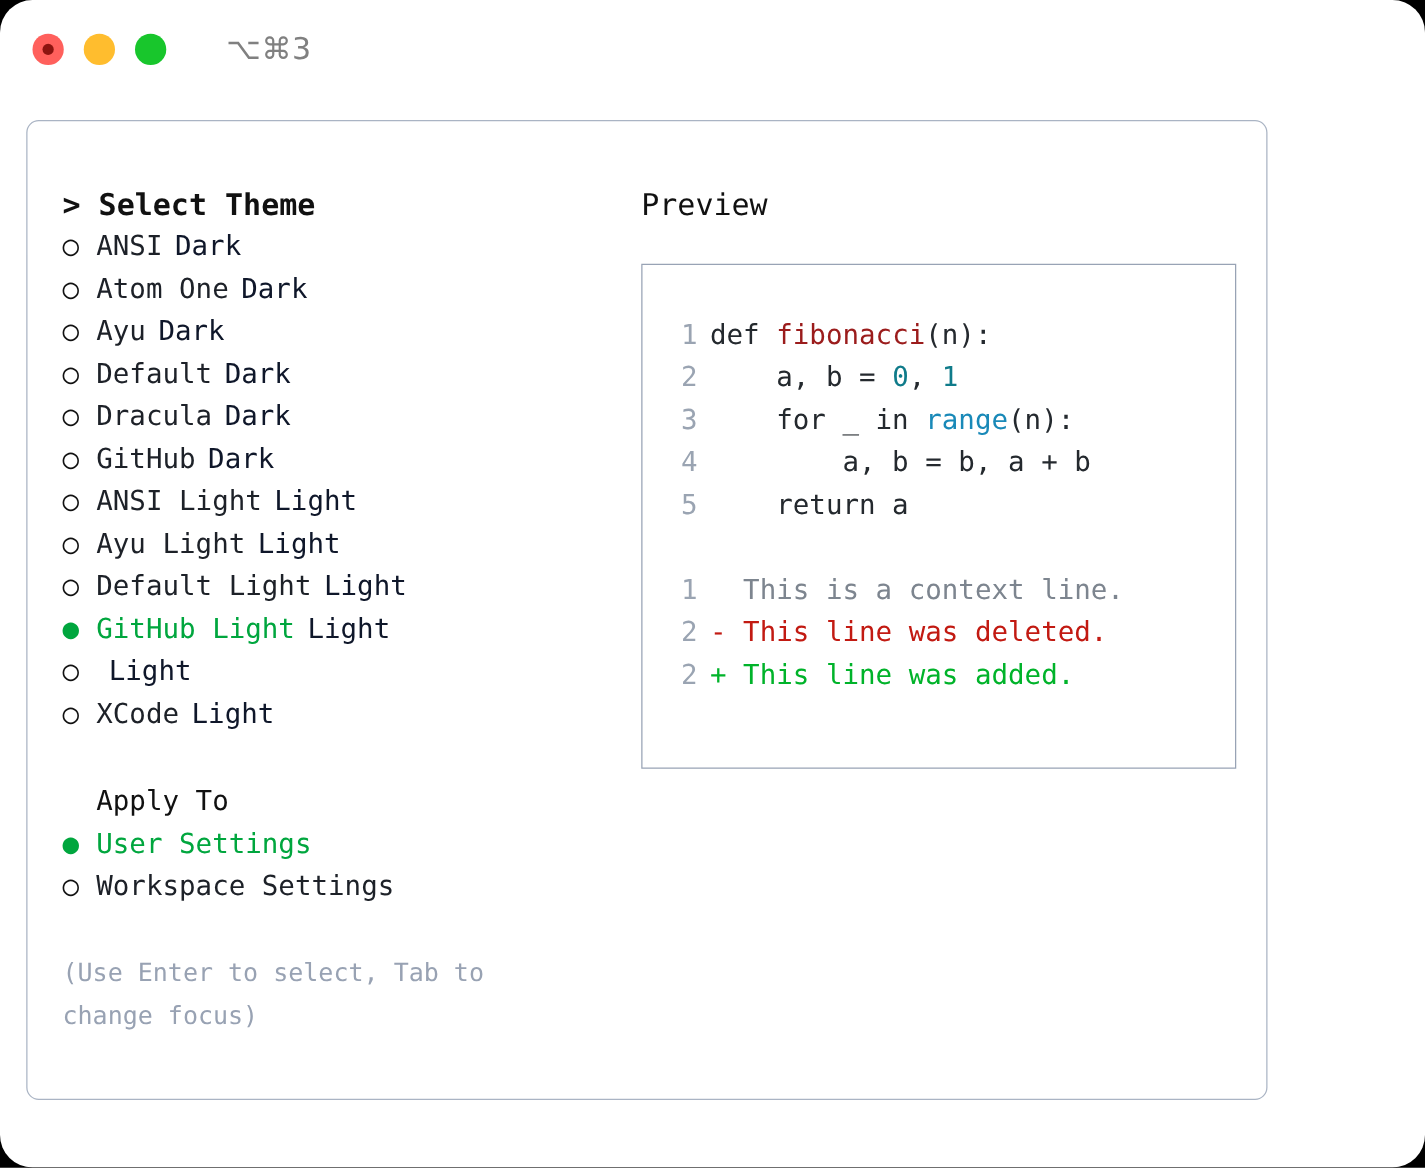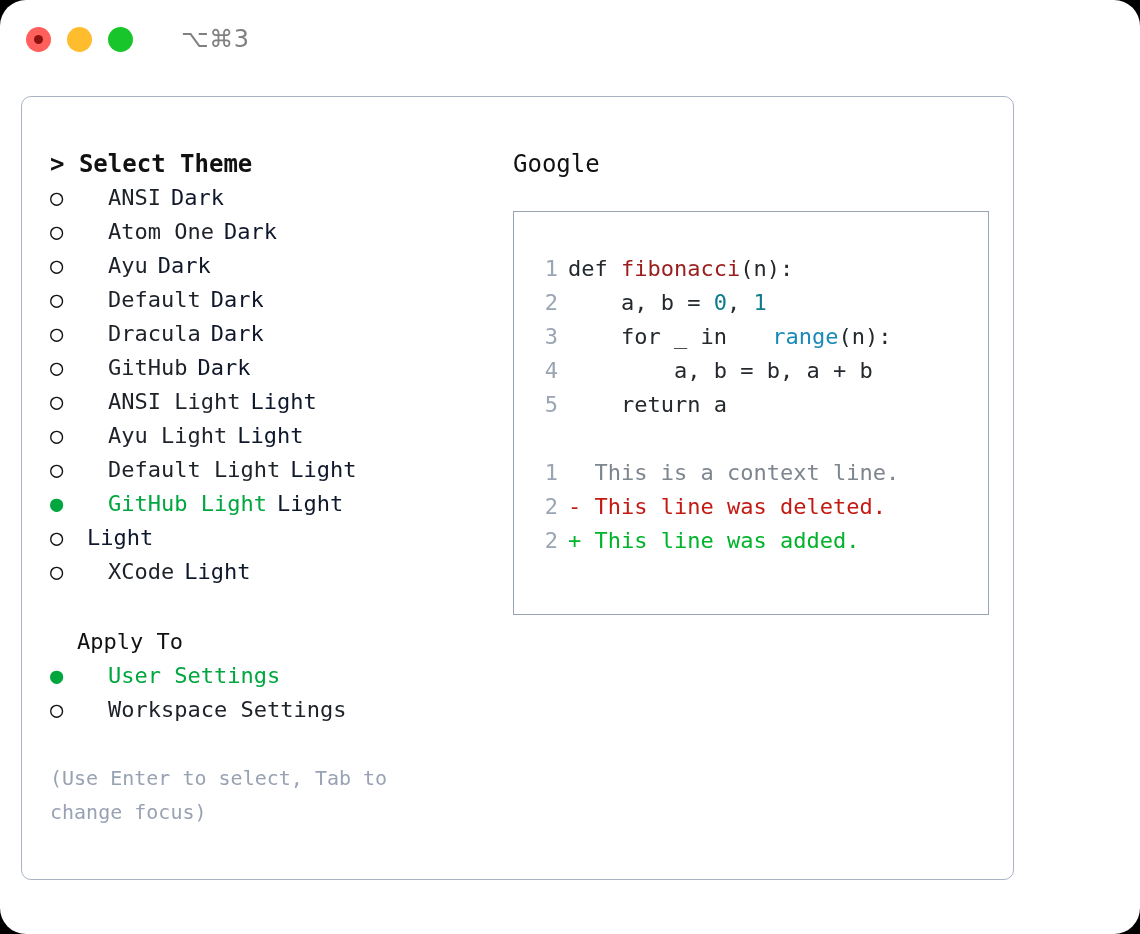--- a/index.html
+++ b/index.html
@@ -110,21 +110,21 @@
     font-size: 22px;
     white-space: pre;
   }
   .marker {
     display: inline-block;
     width: 27px;
     flex: none;
     color: #111111;
   }
   .marker.sel { color: #00a63e; }
-  .opt-label { color: #1d2128; margin-left: 31px; }
+  .opt-label { color: #1d2128; }
   .opt.selected .opt-label { color: #00a63e; }
   .badge {
     color: #0f172a;
     margin-left: 10px;
   }
 
   .spacer-block { height: 36px; }
 
   .apply-title {
     font-size: 22px;
@@ -178,21 +178,21 @@
   .lineno {
     width: 26px;
     flex: none;
     text-align: right;
     color: #9aa4b2;
     margin-right: 10px;
   }
   .code-txt { color: #24292e; }
   .tok-fn  { color: #9b1c1c; }
   .tok-num { color: #0f7b8a; }
-  .tok-call{ color: #1989b8; margin-left: 32px; }
+  .tok-call{ color: #1989b8; }
 
   .gap-line { height: 34px; }
 
   .diff-ctx { color: #7d858f; }
   .diff-del { color: #c21a12; }
   .diff-add { color: #00b32a; }
 </style>
 </head>
 <body>
 
@@ -232,21 +232,21 @@
         <div class="apply-title">Apply To</div>
         <div id="apply-list">
             <div class="opt selected"><span class="marker sel">●</span><span class="opt-label">User Settings</span></div>
             <div class="opt"><span class="marker">○</span><span class="opt-label">Workspace Settings</span></div>
           </div>
 
         <div class="hint">(Use Enter to select, Tab to change focus)</div>
       </div>
 
       <div class="right-col">
-        <div class="preview-title">Google</div>
+        <div class="preview-title">Preview</div>
         <div class="preview-box">
           <div id="code-block">
               <div class="code-line"><span class="lineno">1</span><span class="code-txt">def </span><span class="tok-fn">fibonacci</span><span class="code-txt">(n):</span></div>
               <div class="code-line"><span class="lineno">2</span><span class="code-txt">    a, b = </span><span class="tok-num">0</span><span class="code-txt">, </span><span class="tok-num">1</span></div>
               <div class="code-line"><span class="lineno">3</span><span class="code-txt">    for _ in </span><span class="tok-call">range</span><span class="code-txt">(n):</span></div>
               <div class="code-line"><span class="lineno">4</span><span class="code-txt">        a, b = b, a + b</span></div>
               <div class="code-line"><span class="lineno">5</span><span class="code-txt">    return a</span></div>
             </div>
           <div class="gap-line"></div>
           <div id="diff-block">

